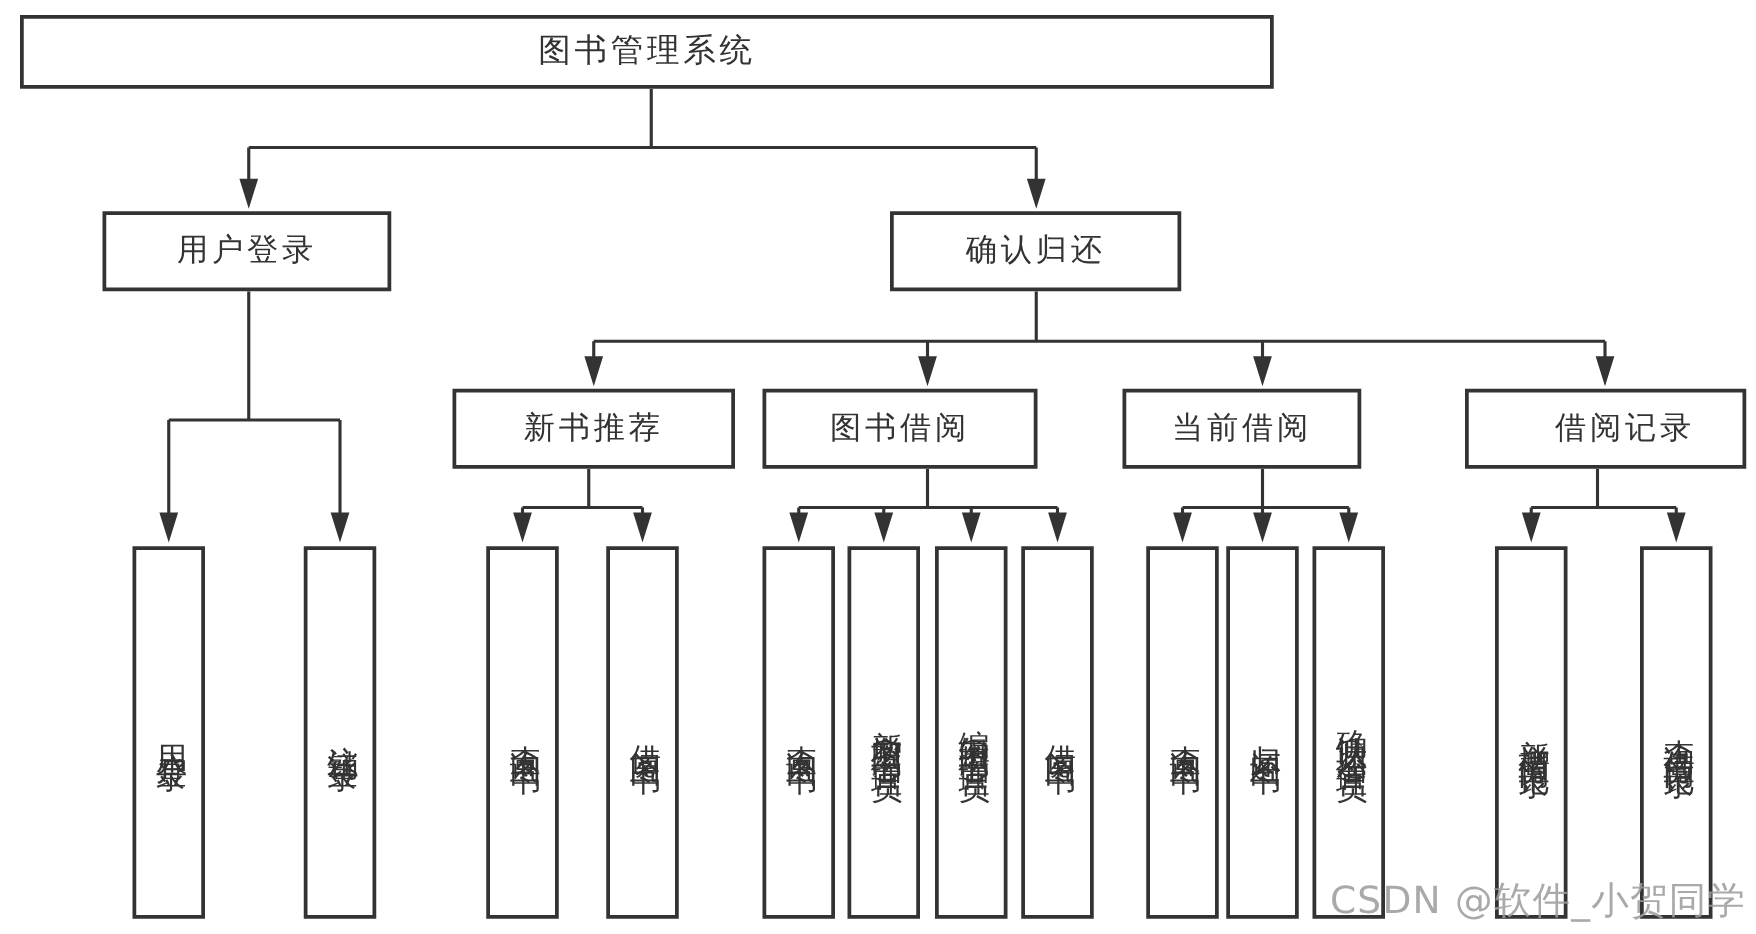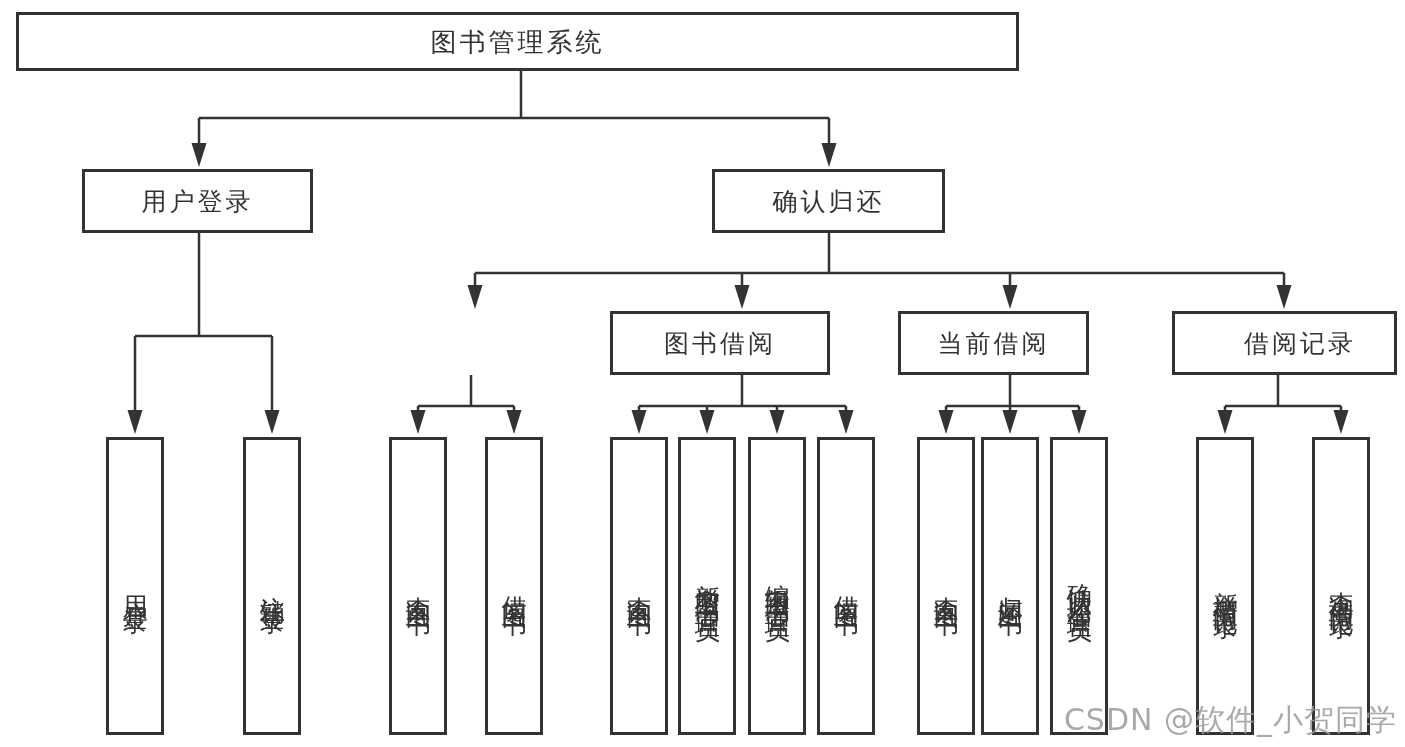--- a/index.html
+++ b/index.html
@@ -24,20 +24,21 @@
   .hbox, .vbox {
     position: absolute;
     box-sizing: border-box;
     background: #ffffff;
     border: 3px solid #333333;
     color: #333333;
     display: flex;
     align-items: center;
     justify-content: center;
     text-align: center;
+    font-family: Liberation Mono, monospace;
   }
   .hbox {
     font-size: 25px;
     letter-spacing: 3px;
     line-height: 1;
     white-space: nowrap;
   }
   .vbox {
     writing-mode: vertical-rl;
     text-orientation: mixed;
@@ -99,20 +100,21 @@
       M1079 434 L1071.5 410 H1086.5 Z
       M1225 434 L1217.5 410 H1232.5 Z
       M1341 434 L1333.5 410 H1348.5 Z"></path>
   </svg>
 
   <div class="hbox" style="left:16px; top:12px; width:1003px; height:59px; font-size:26px;">图书管理系统</div>
 
   <div class="hbox" style="left:82px; top:169px; width:231px; height:64px;">用户登录</div>
   <div class="hbox" style="left:712px; top:169px; width:233px; height:64px;">确认归还</div>
 
+  <div class="hbox" style="left:362px; top:311px; width:226px; height:64px;">新书推荐</div>
   <div class="hbox" style="left:610px; top:311px; width:220px; height:64px;">图书借阅</div>
   <div class="hbox" style="left:898px; top:311px; width:191px; height:64px;">当前借阅</div>
   <div class="hbox" style="left:1172px; top:311px; width:225px; height:64px;padding-left:31px;">借阅记录</div>
 
   <div class="vbox" style="left:106px; top:437px; width:58px; height:298px;">用户登录</div>
   <div class="vbox" style="left:243px; top:437px; width:58px; height:298px;">注销登录</div>
 
   <div class="vbox" style="left:389px; top:437px; width:58px; height:298px;">查询图书</div>
   <div class="vbox" style="left:485px; top:437px; width:58px; height:298px;">借阅图书</div>
 

